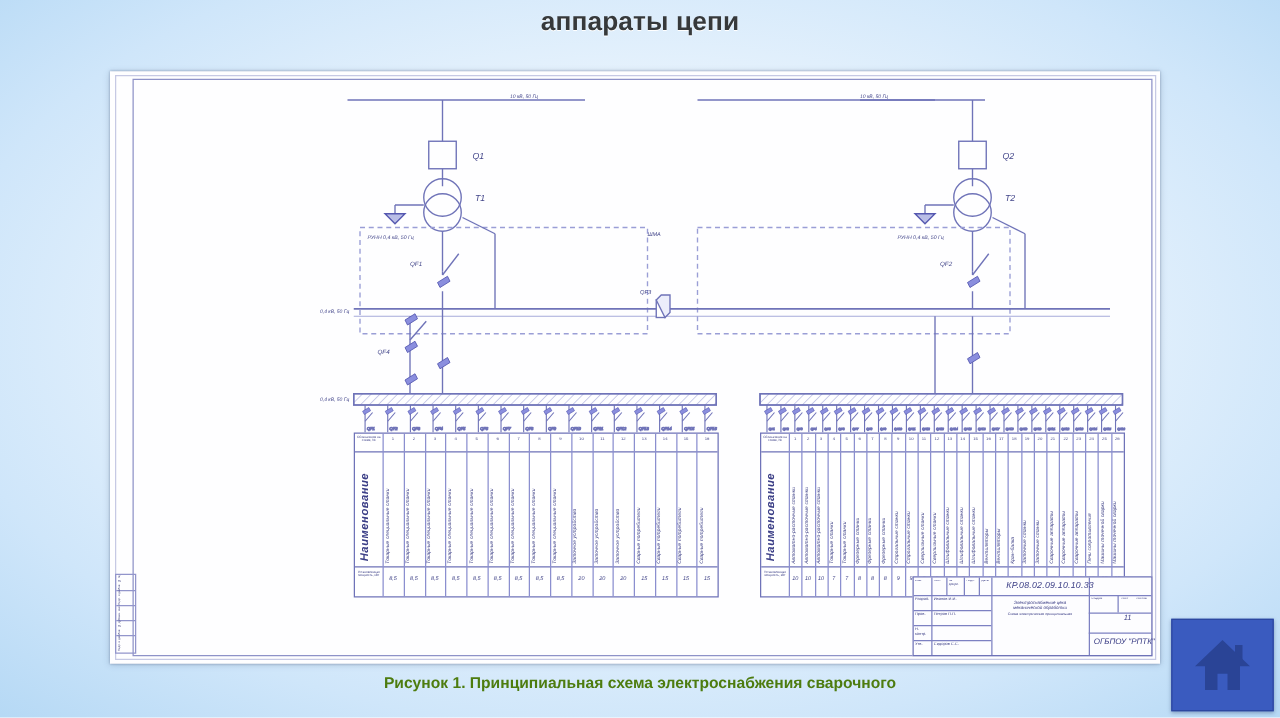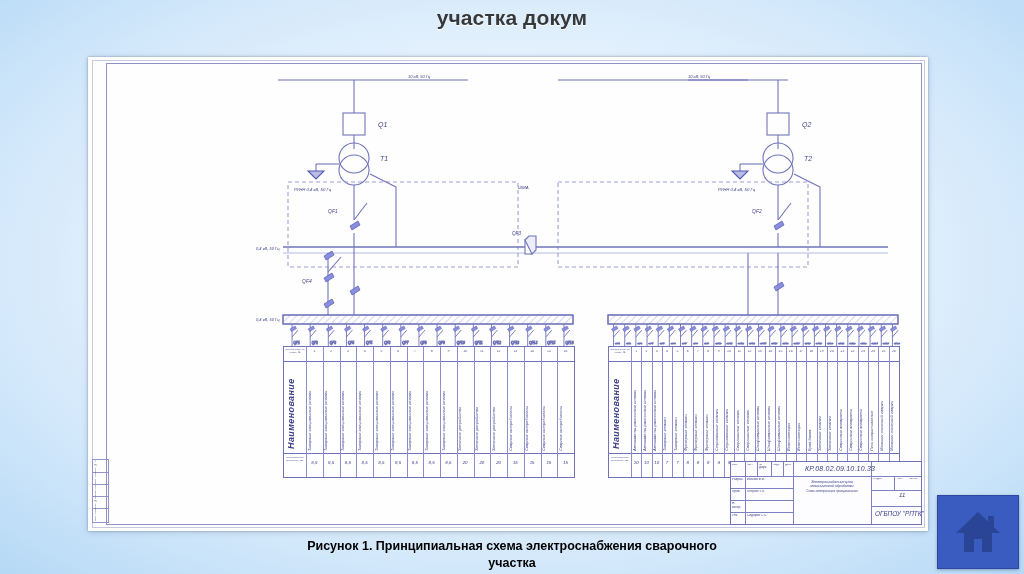--- a/index.html
+++ b/index.html
@@ -17,21 +17,21 @@
     text-align:center;
     font-size:21px;font-weight:bold;color:#36393b;
     line-height:1.30;
     letter-spacing:.1px;
     text-shadow:0 1px 0 #ffffff;
   }
   .slide-title .ln{display:block;}
   
   .figure-caption{
     position:absolute;left:212px;top:538px;width:600px;
-    text-align:center;font-size:12.5px;font-weight:bold;color:#000000;
+    text-align:center;font-size:12.5px;font-weight:bold;color:#4d7c0f;
     line-height:1.35;
   }
   .figure-caption .ln{display:block;}
   
   .sheet{
     position:absolute;left:88px;top:57px;width:840px;height:474px;
     background:#fefeff;
     box-shadow:0 0 2px rgba(80,95,130,.55), 0 1px 6px rgba(60,80,120,.22);
     overflow:hidden;
   }
@@ -97,21 +97,21 @@
     position:absolute;left:937px;top:495px;width:80px;height:72px;
     background:#3a5bbf;border:1px solid #2c47a0;
     display:flex;align-items:center;justify-content:center;
     box-shadow:0 1px 3px rgba(20,40,90,.35);
   }
 </style>
 </head>
 <body>
 
 <div class="slide-title">
-  <span class="ln">участка докум</span>
+  <span class="ln">аппараты цепи</span>
 </div>
 
 <div class="sheet">
   <div class="sheet-outer-border"></div>
   <div class="sheet-inner-border"></div>
 
   <div class="margin-stamp">
     <i style="top:12px"></i>
       <i style="top:24px"></i>
       <i style="top:36px"></i>
@@ -622,21 +622,20 @@
     <div class="tb-txt" style="left:42px;top:2px;width:9px;font-size:2.6px;">Подп.</div>
     <div class="tb-txt" style="left:54px;top:2px;width:8px;font-size:2.6px;">Дата</div>
     <div class="tb-txt" style="left:142px;top:16px;width:20px;font-size:2.6px;">Стадия</div>
     <div class="tb-txt" style="left:166px;top:16px;width:10px;font-size:2.6px;">Лист</div>
     <div class="tb-txt" style="left:178px;top:16px;width:11px;font-size:2.6px;">Листов</div>
   </div>
 </div>
 
 <div class="figure-caption">
   <span class="ln">Рисунок 1. Принципиальная схема электроснабжения сварочного</span>
-  <span class="ln">участка</span>
 </div>
 
 <div class="home-btn">
   <svg width="50" height="46" viewBox="0 0 50 46">
     <rect x="35" y="7" width="6" height="12" fill="#2a4496"></rect>
     <path d="M25 3 L47 24 L39 24 L39 43 L11 43 L11 24 L3 24 Z" fill="#2a4496"></path>
     <rect x="21" y="30" width="8" height="13" fill="#3a5bbf"></rect>
   </svg>
 </div>
 

